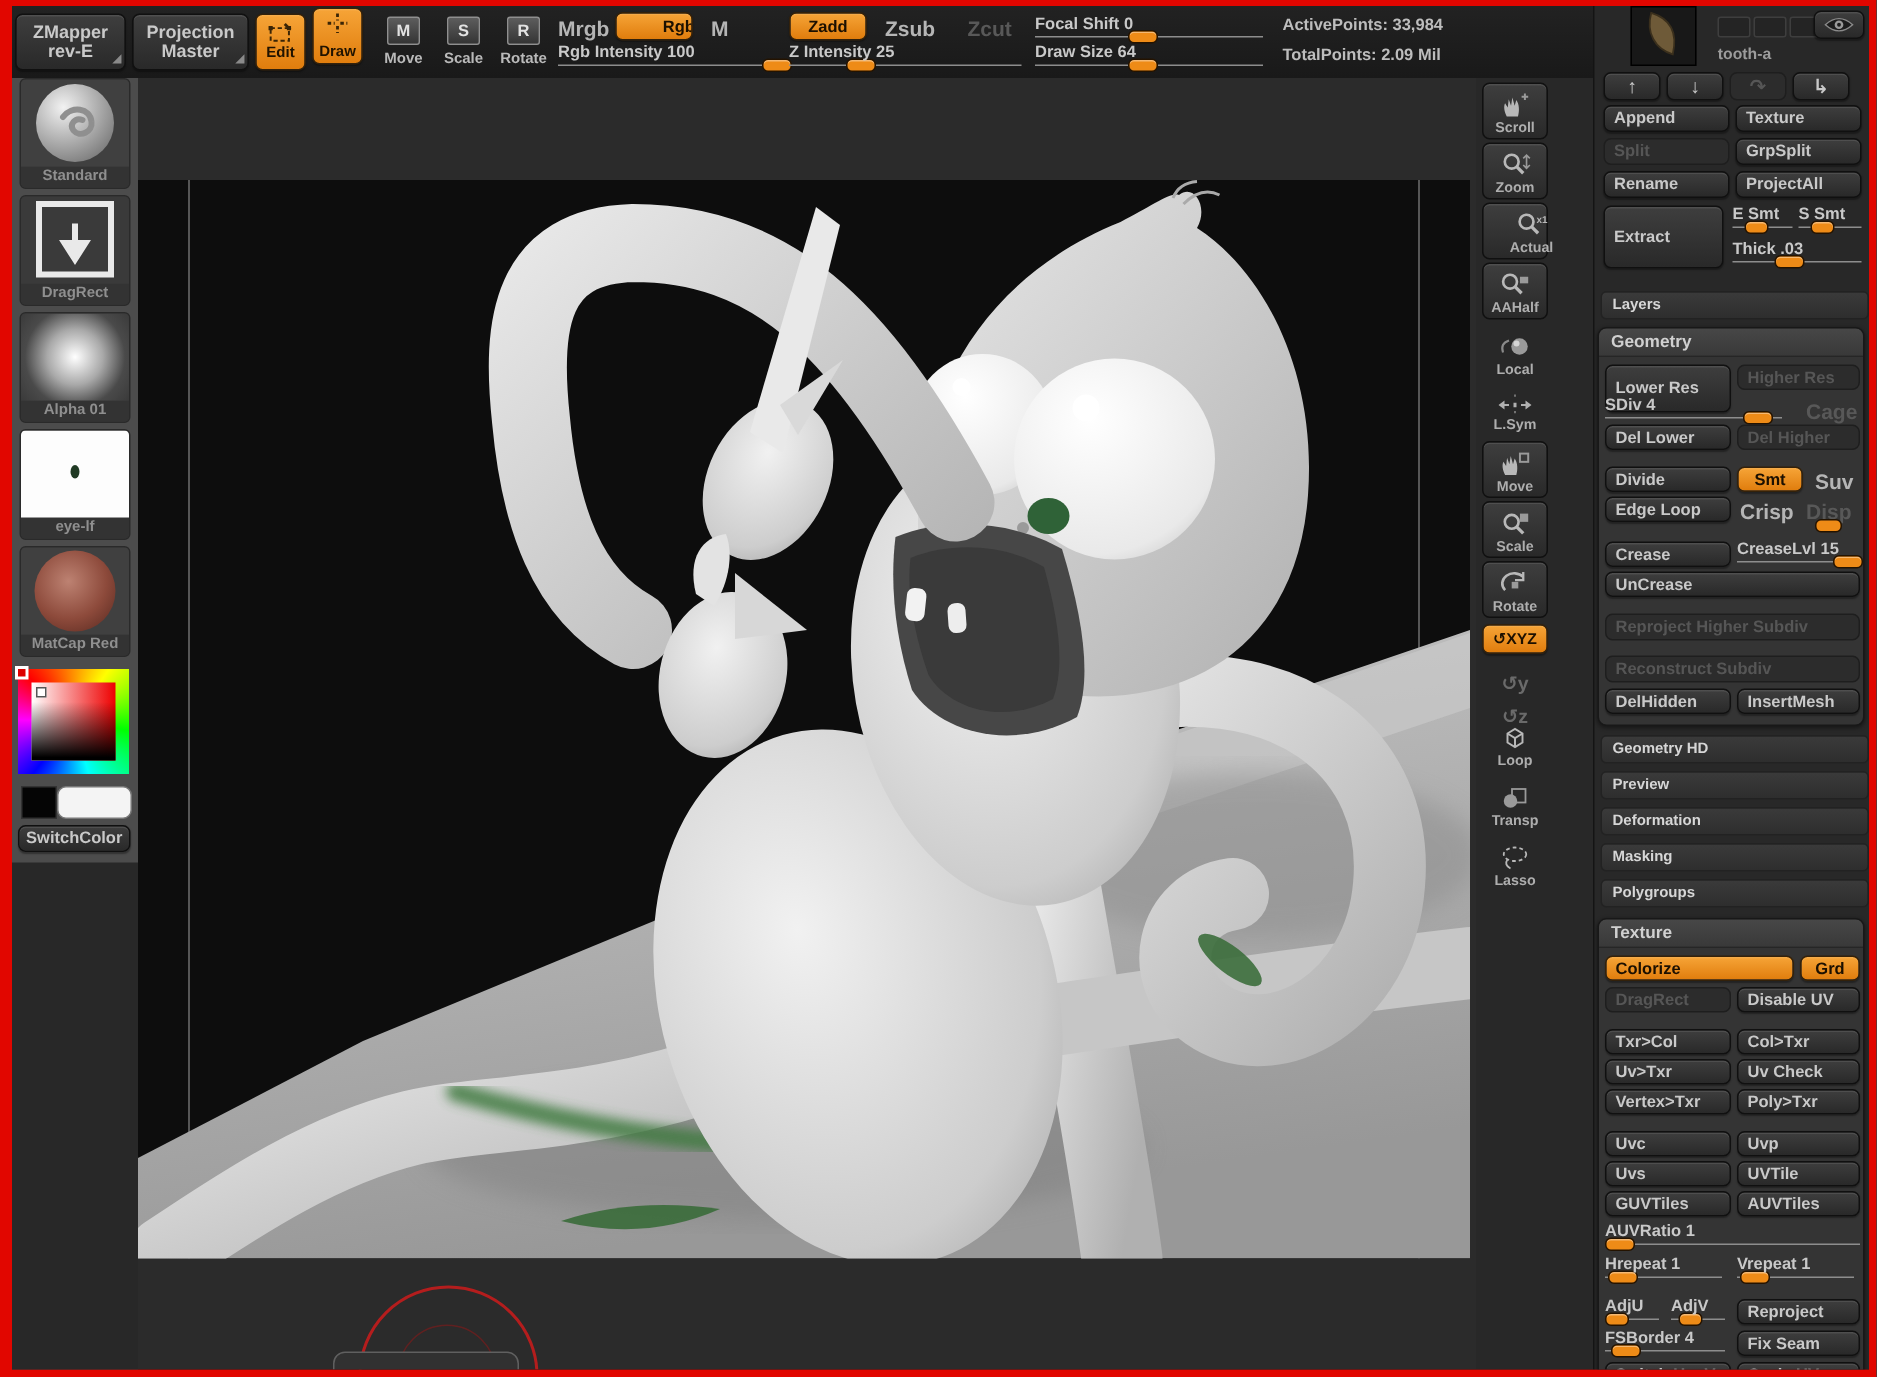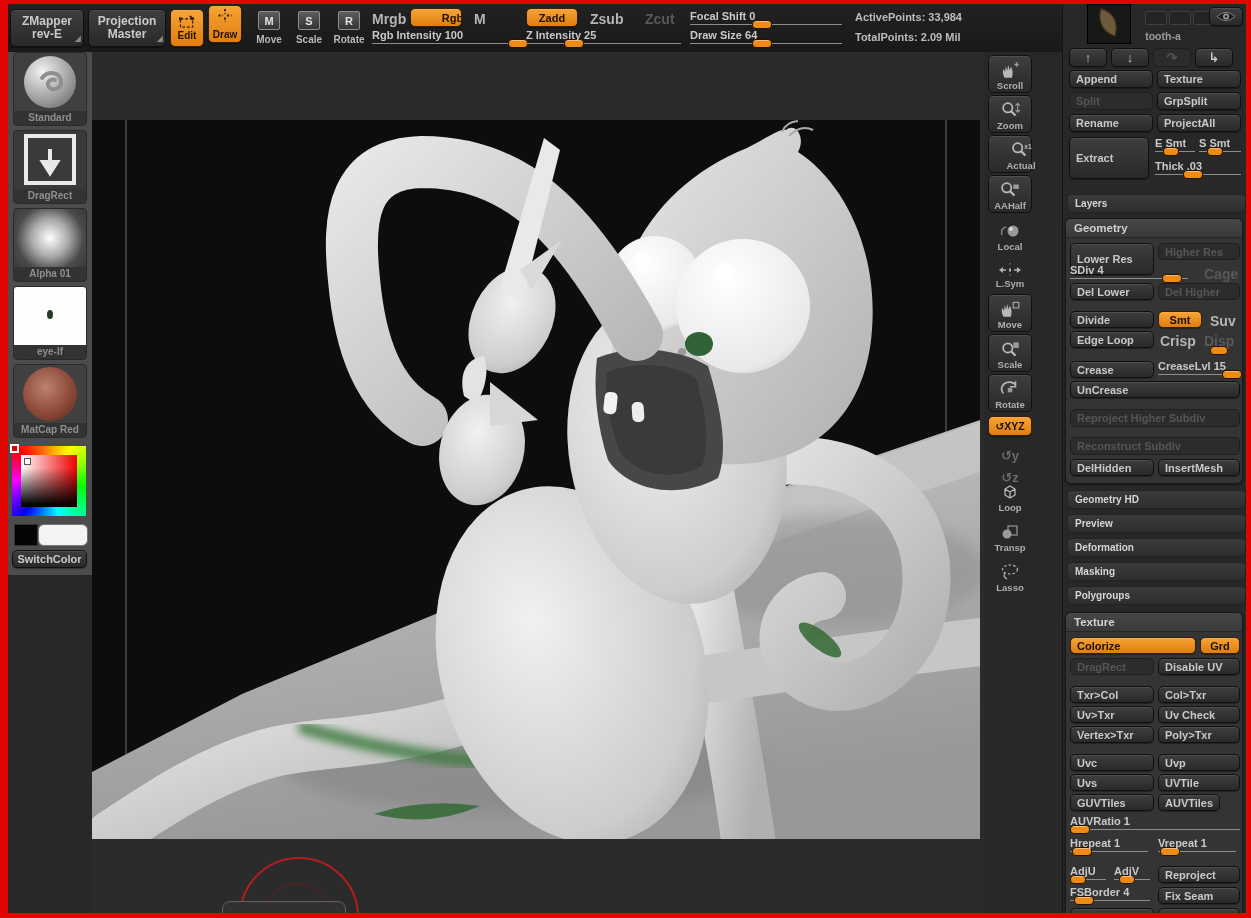--- a/index.html
+++ b/index.html
@@ -452,21 +452,21 @@
       <div class="btn left" style="left:92px;top:73px;width:82px;height:17px;">Col&gt;Txr</div>
       <div class="btn left" style="left:4px;top:93px;width:84px;height:17px;">Uv&gt;Txr</div>
       <div class="btn left" style="left:92px;top:93px;width:82px;height:17px;">Uv Check</div>
       <div class="btn left" style="left:4px;top:113px;width:84px;height:17px;">Vertex&gt;Txr</div>
       <div class="btn left" style="left:92px;top:113px;width:82px;height:17px;">Poly&gt;Txr</div>
       <div class="btn left" style="left:4px;top:141px;width:84px;height:17px;">Uvc</div>
       <div class="btn left" style="left:92px;top:141px;width:82px;height:17px;">Uvp</div>
       <div class="btn left" style="left:4px;top:161px;width:84px;height:17px;">Uvs</div>
       <div class="btn left" style="left:92px;top:161px;width:82px;height:17px;">UVTile</div>
       <div class="btn left" style="left:4px;top:181px;width:84px;height:17px;">GUVTiles</div>
-      <div class="btn left" style="left:92px;top:181px;width:62px;height:17px;">AUVTiles</div>
+      <div class="btn left" style="left:92px;top:181px;width:82px;height:17px;">AUVTiles</div>
       <div class="sl" style="left:4px;top:202px;width:170px;">
         <span class="lb">AUVRatio 1</span>
             <i class="tr"></i>
             <b class="kn" style="left:0px;"></b>
       </div>
       <div class="sl" style="left:4px;top:224px;width:78px;">
         <span class="lb">Hrepeat 1</span>
             <i class="tr"></i>
             <b class="kn" style="left:2px;"></b>
       </div>

